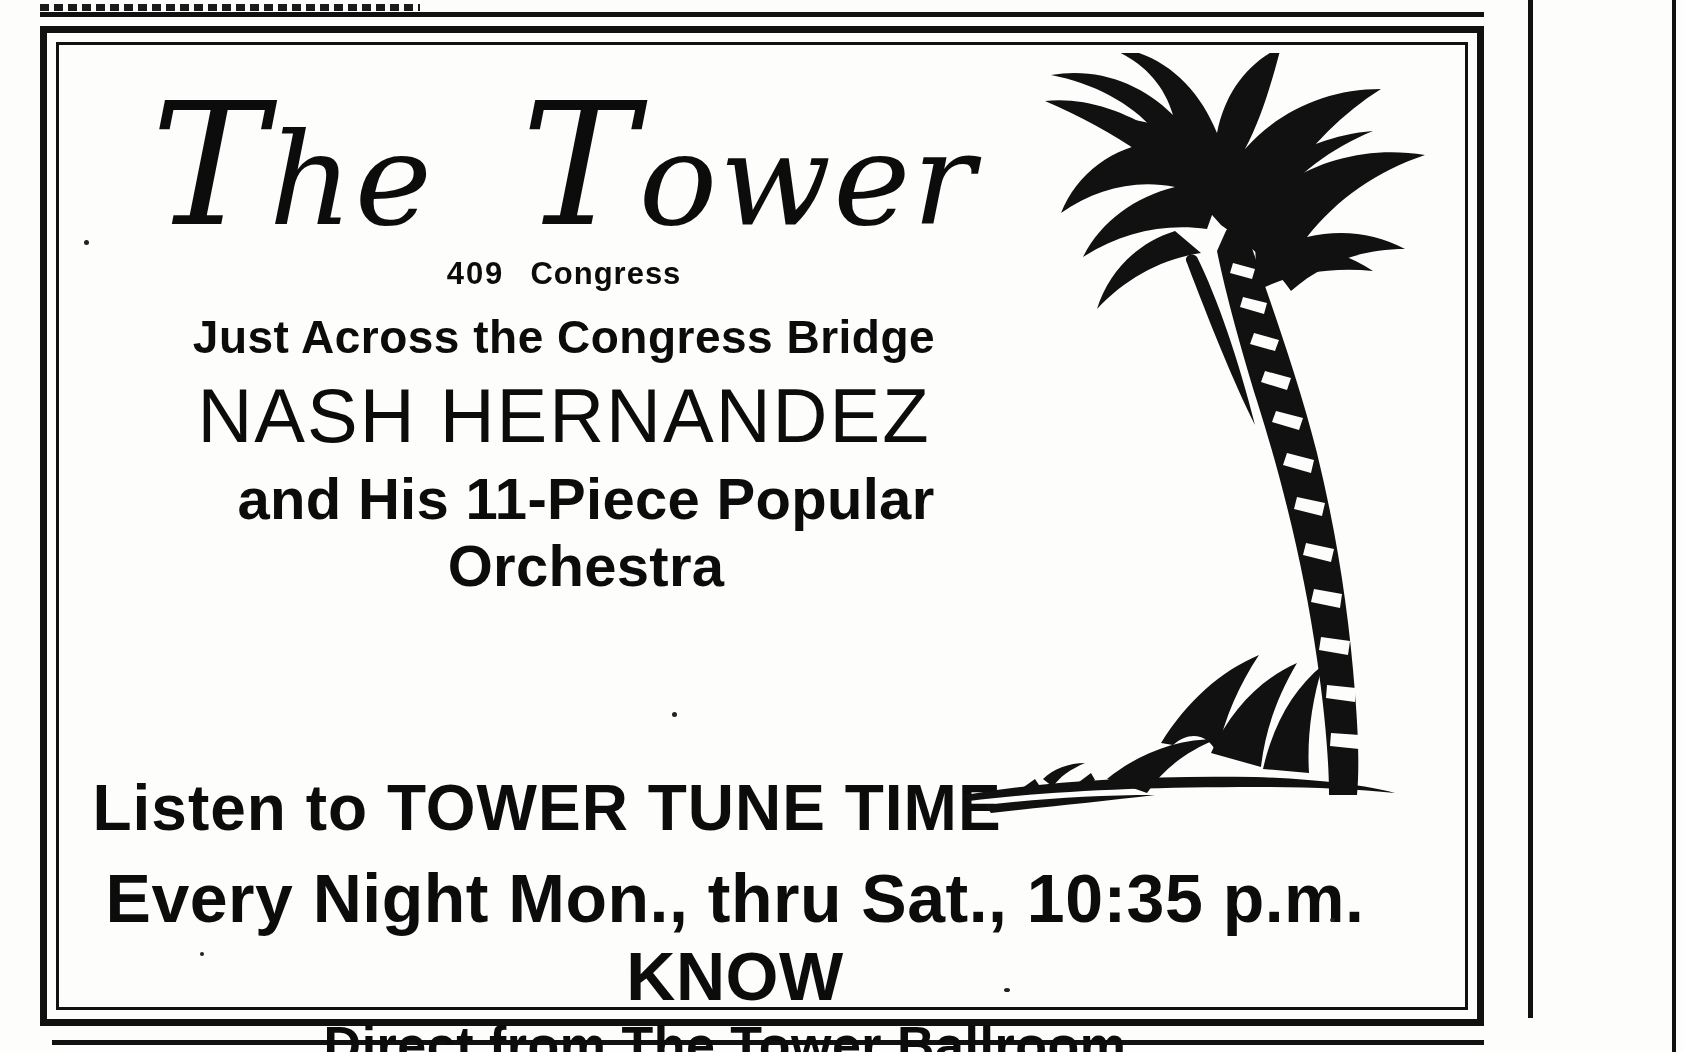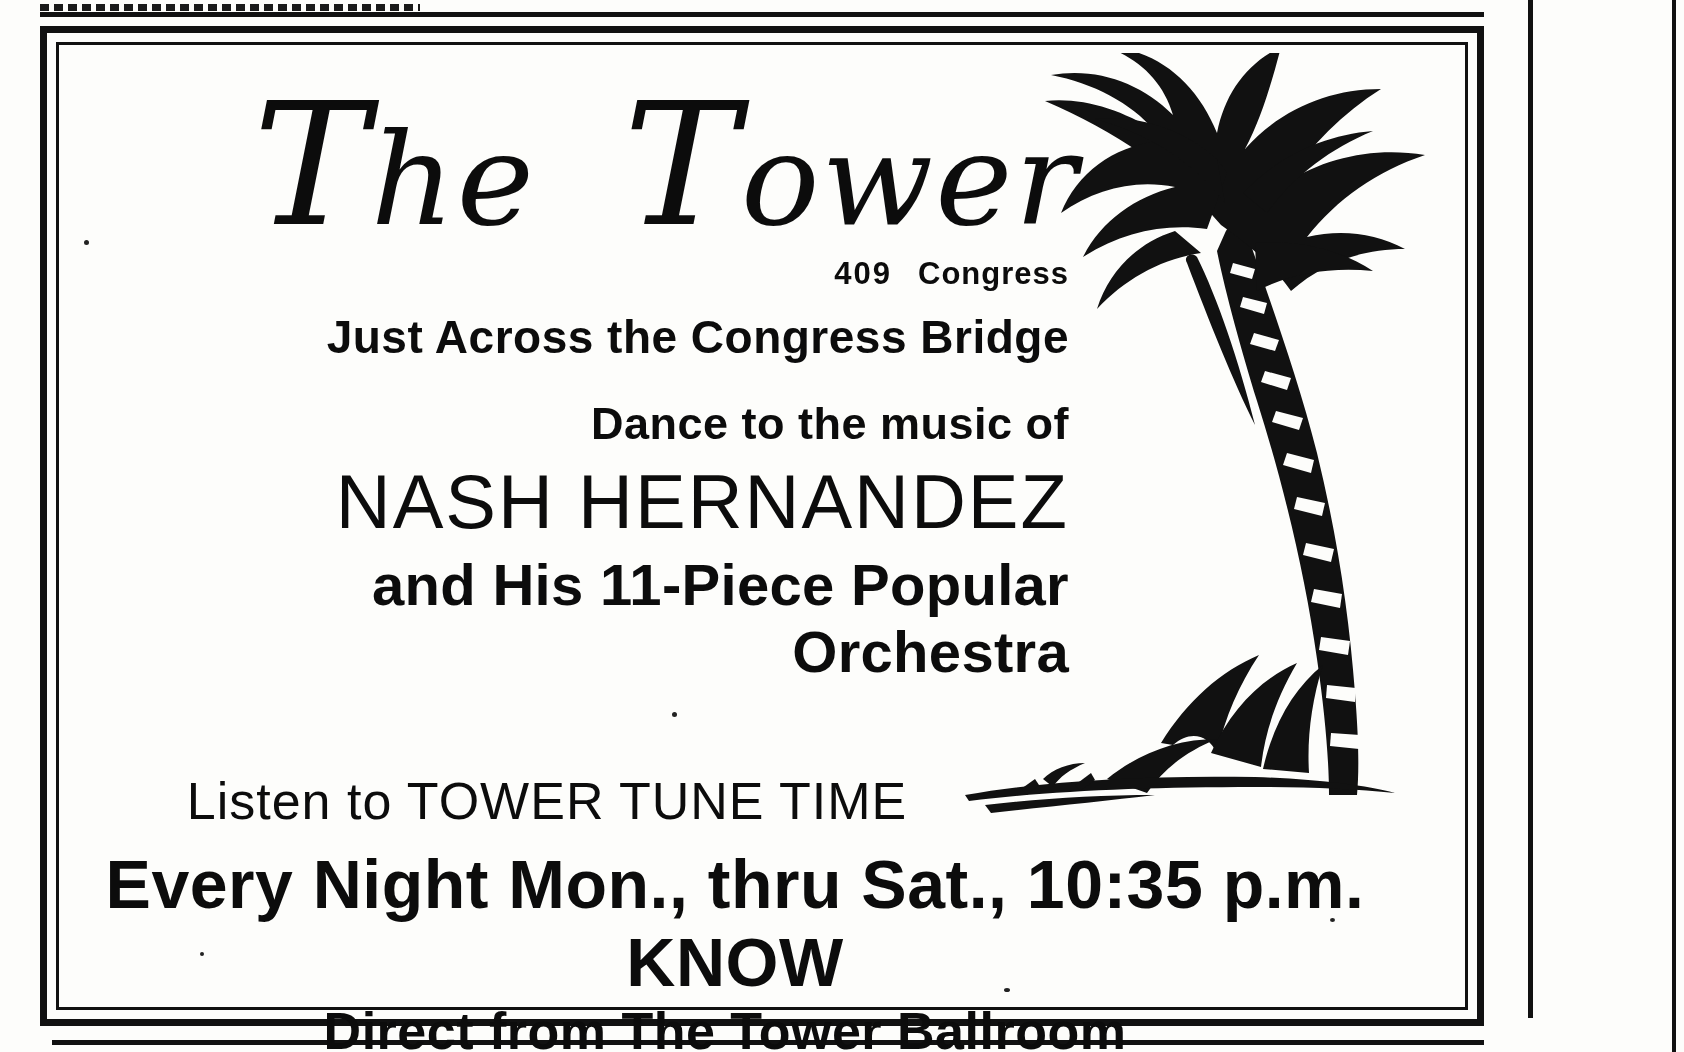--- a/index.html
+++ b/index.html
@@ -85,21 +85,21 @@
     position: absolute;
     inset: 0;
   }
 
   
   .txt {
     position: absolute;
     left: 0;
     top: 0;
     width: 1010px;
-    text-align: right;
+    text-align: center;
     color: #0c0c0c;
   }
 
   .script-title {
     font-family: "DejaVu Serif", serif;
     font-style: italic;
     font-size: 128px;
     line-height: 1.02;
     letter-spacing: 2px;
     margin-top: 52px;
@@ -166,22 +166,22 @@
   
   .bottom {
     position: absolute;
     left: 0;
     right: 0;
     top: 726px;
     text-align: center;
     color: #0c0c0c;
   }
   .listen {
-    font-size: 52px;
-    font-weight: normal;
+    font-size: 64px;
+    font-weight: bold;
     letter-spacing: 1px;
     padding-right: 430px;
     text-align: center;
   }
   .every {
     font-size: 68px;
     font-weight: bold;
     letter-spacing: 0.5px;
     margin-top: 14px;
     padding-right: 70px;
@@ -233,21 +233,20 @@
           <div class="script-title">
             <span class="cap">T</span><span>he</span>&nbsp;&nbsp;<span class="cap">T</span><span>ower</span>
           </div>
 
           <div class="addr">
             <span class="num">409</span><span class="sp"></span><span>Congress</span>
           </div>
 
           <div class="bridge">Just Across the Congress Bridge</div>
 
-          <div class="dance">Dance to the music of</div>
 
           <div class="band">NASH HERNANDEZ</div>
 
           <div class="orch">and His 11-Piece Popular Orchestra</div>
 
         </div>
 
         <div class="bottom">
           <div class="listen">Listen to TOWER TUNE TIME</div>
           <div class="every">Every Night Mon., thru Sat., 10:35 p.m. KNOW</div>

